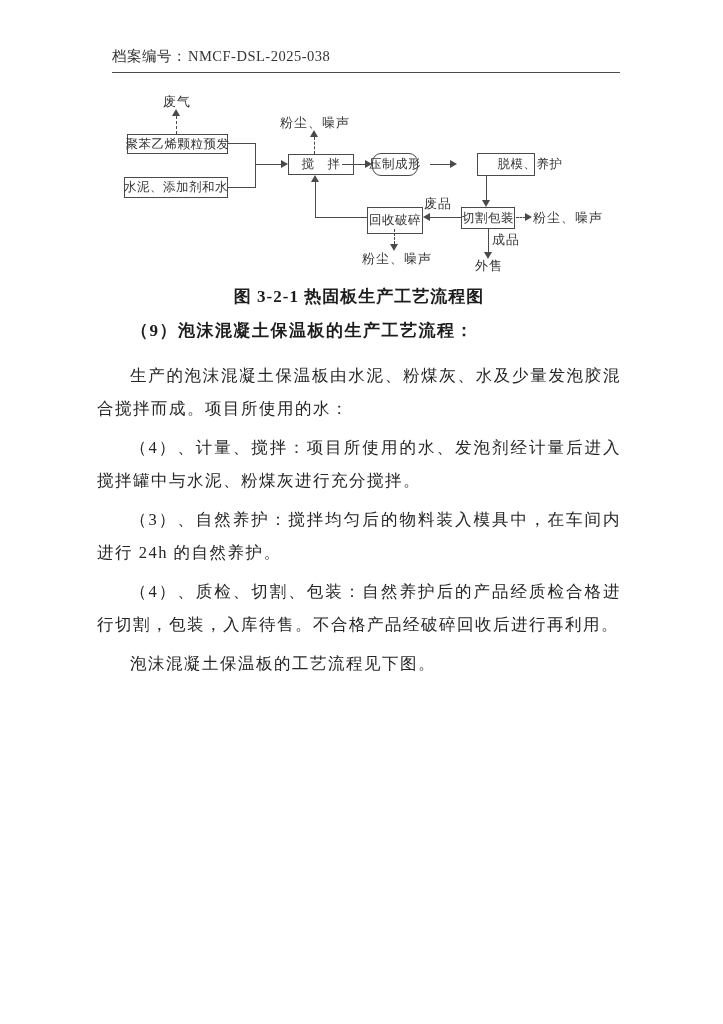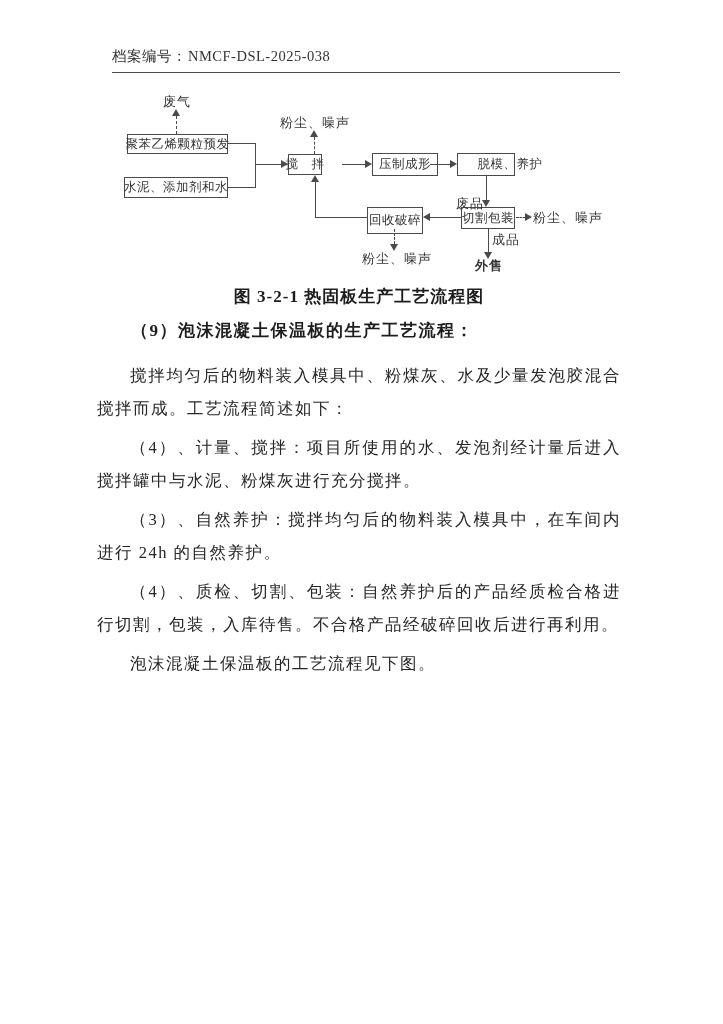--- a/index.html
+++ b/index.html
@@ -64,43 +64,43 @@
   </div>
 
   <div class="flowchart">
 
     <div class="fbox" style="left:127px;top:134px;width:101px;height:20px;">
         <span>聚苯乙烯颗粒预发</span>
       </div>
     <div class="fbox" style="left:124px;top:177px;width:104px;height:21px;">
         <span>水泥、添加剂和水</span>
       </div>
-    <div class="fbox" style="left:288px;top:154px;width:34px;height:21px;">
+    <div class="fbox" style="left:288px;top:154px;width:66px;height:21px;">
         <span>搅　拌</span>
       </div>
-    <div class="fbox" style="left:372px;top:153px;width:66px;height:23px;">
+    <div class="fbox" style="left:372px;top:153px;width:46px;height:23px;border-radius:9px;">
         <span>压制成形</span>
       </div>
-    <div class="fbox" style="left:457px;top:153px;width:58px;height:23px;padding-left:48px;">
+    <div class="fbox" style="left:477px;top:153px;width:58px;height:23px;padding-left:48px;">
         <span>脱模、养护</span>
       </div>
     <div class="fbox" style="left:461px;top:207px;width:54px;height:22px;">
         <span>切割包装</span>
       </div>
     <div class="fbox" style="left:367px;top:207px;width:56px;height:27px;">
         <span>回收破碎</span>
       </div>
 
     <span class="flabel" style="left:163px;top:94px;">废气</span>
     <span class="flabel" style="left:280px;top:115px;">粉尘、噪声</span>
     <span class="flabel" style="left:533px;top:210px;">粉尘、噪声</span>
     <span class="flabel" style="left:362px;top:251px;">粉尘、噪声</span>
-    <span class="flabel" style="left:456px;top:196px;">废品</span>
+    <span class="flabel" style="left:424px;top:196px;">废品</span>
     <span class="flabel" style="left:492px;top:232px;">成品</span>
-    <span class="flabel" style="left:475px;top:258px;font-weight:bold;">外售</span>
+    <span class="flabel" style="left:475px;top:258px;">外售</span>
 
     <i class="ln" style="left:228px;top:143px;width:27px;height:1px;"></i>
     <i class="ln" style="left:228px;top:187px;width:27px;height:1px;"></i>
     <i class="ln" style="left:255px;top:143px;width:1px;height:45px;"></i>
     <i class="ln" style="left:255px;top:164px;width:26px;height:1px;"></i>
     <i class="ah ah-r" style="left:281px;top:160px;"></i>
 
     <i class="ln" style="left:342px;top:164px;width:23px;height:1px;"></i>
     <i class="ah ah-r" style="left:365px;top:160px;"></i>
 
@@ -129,21 +129,21 @@
     <i class="dsh-h" style="left:516px;top:217px;width:10px;"></i>
     <i class="ah ah-r" style="left:525px;top:213px;"></i>
 
     <i class="dsh-v" style="left:394px;top:229px;height:15px;"></i>
     <i class="ah ah-d" style="left:390px;top:244px;"></i>
   </div>
 
   <div class="content">
     <div class="caption">图 3-2-1 热固板生产工艺流程图</div>
     <div class="heading">（9）泡沫混凝土保温板的生产工艺流程：</div>
-    <p>搅拌均匀后的物料装入模具中、粉煤灰、水及少量发泡胶混合搅拌而成。工艺流程简述如下：</p>
+    <p>生产的泡沫混凝土保温板由水泥、粉煤灰、水及少量发泡胶混合搅拌而成。项目所使用的水：</p>
     <p>（4）、计量、搅拌：项目所使用的水、发泡剂经计量后进入搅拌罐中与水泥、粉煤灰进行充分搅拌。</p>
     <p>（3）、自然养护：搅拌均匀后的物料装入模具中，在车间内进行 24h 的自然养护。</p>
     <p>（4）、质检、切割、包装：自然养护后的产品经质检合格进行切割，包装，入库待售。不合格产品经破碎回收后进行再利用。</p>
     <p>泡沫混凝土保温板的工艺流程见下图。</p>
   </div>
 
 
 </div>
 
 </body></html>

